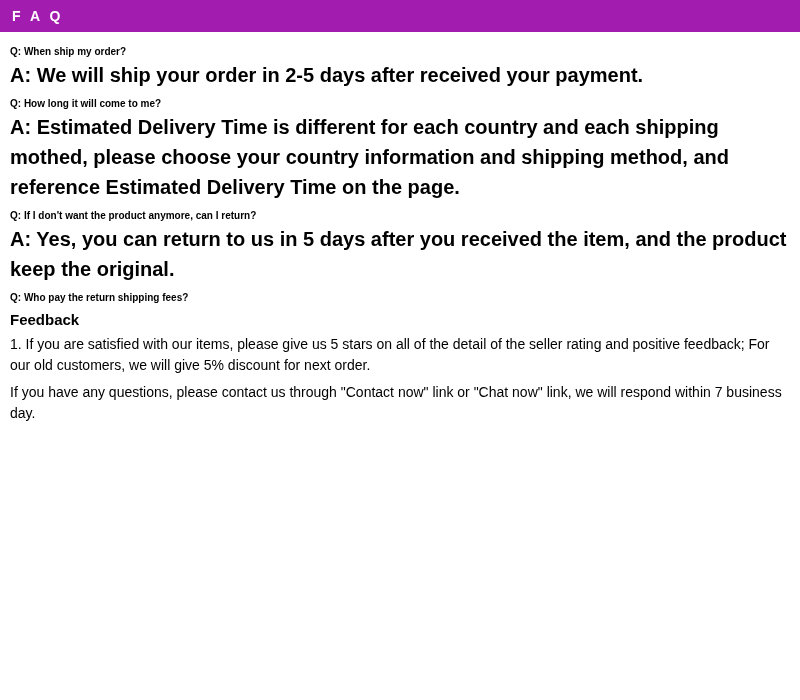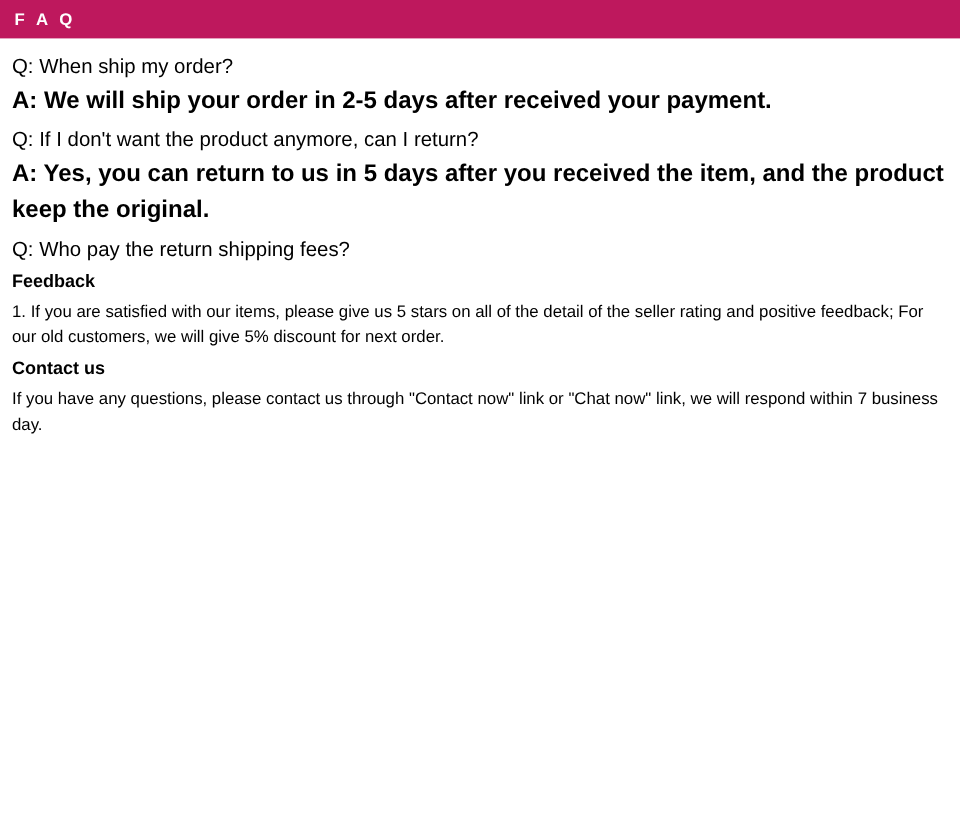--- a/index.html
+++ b/index.html
@@ -9,38 +9,38 @@
     }
     body {
       font-family: Arial, sans-serif;
       font-size: 14px;
       background: #fff;
       color: #000;
       width: 800px;
       min-height: 700px;
     }
     .faq-header {
-      background: #be185d;
+      background: #a21caf;
       color: #fff;
       padding: 8px 12px;
       font-size: 14px;
       font-weight: bold;
       letter-spacing: 3px;
       margin-bottom: 10px;
     }
     .content {
       padding: 4px 10px;
     }
     .qa-block {
       margin-bottom: 8px;
     }
     .question {
-      font-weight: normal;
+      font-weight: bold;
       margin-bottom: 3px;
-      font-size: 17px;
+      font-size: 10px;
     }
     .answer {
       font-size: 20px;
       line-height: 1.5;
       font-weight: bold;
     }
     .section-title {
       font-weight: bold;
       font-size: 15px;
       margin-top: 8px;
@@ -64,35 +64,38 @@
 </div>
 
 <div class="content">
 
   <div>
     <div class="qa-block">
       <div class="question">Q: When ship my order?</div>
       <div class="answer">A: We will ship your order in 2-5 days after received your payment.</div>
     </div>
 
+    <div class="qa-block">
+      <div class="question">Q: How long it will come to me?</div>
+      <div class="answer">A: Estimated Delivery Time is different for each country and each shipping mothed, please choose your country information and shipping method, and reference Estimated Delivery Time on the page.</div>
+    </div>
 
 
     <div class="qa-block">
       <div class="question">Q: If I don't want the product anymore, can I return?</div>
       <div class="answer">A: Yes, you can return to us in 5 days after you received the item, and the product keep the original.</div>
     </div>
 
     <div class="qa-block">
       <div class="question">Q: Who pay the return shipping fees?</div>
     </div>
   </div>
 
   <div>
     <div class="section-title">Feedback</div>
     <div class="feedback-item">1.  If you are satisfied with our items, please give us 5 stars on all of the detail of the seller rating and positive feedback; For our old customers, we will give 5% discount for next order.</div>
   </div>
 
   <div>
-    <div class="section-title">Contact us</div>
     <div class="contact-text">If you have any questions, please contact us through "Contact now" link or "Chat now" link, we will respond within 7 business day.</div>
   </div>
 
 </div>
 
 </body></html>

